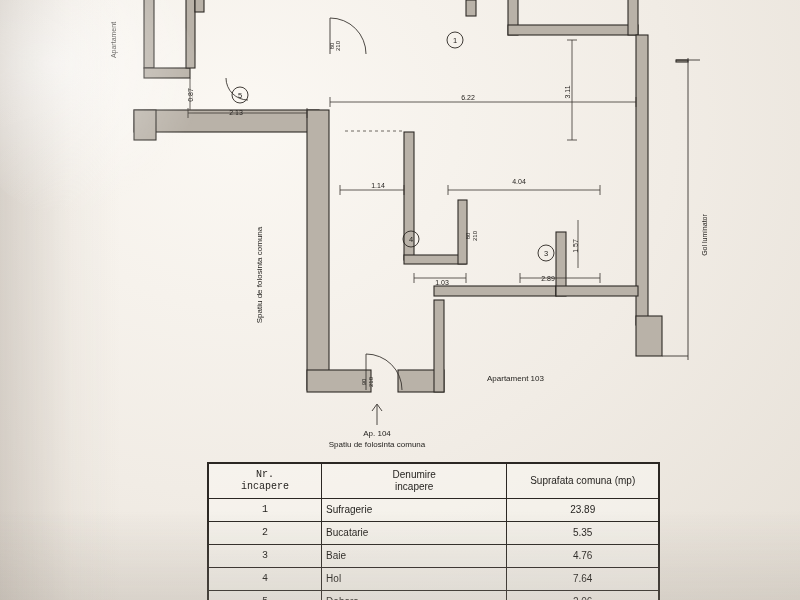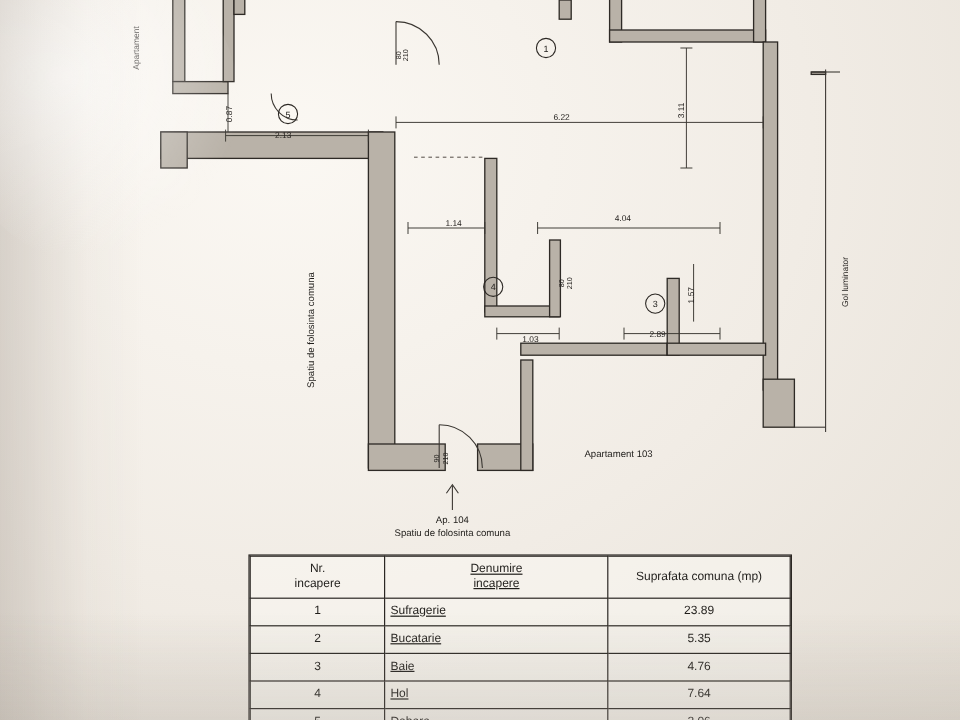--- a/index.html
+++ b/index.html
@@ -103,22 +103,22 @@
     height: 18px;
     line-height: 12px;
   }
   #legend th {
     font-weight: normal;
     text-align: center;
     font-size: 10px;
     height: 30px;
     line-height: 12px;
   }
-  .c0 { width: 110px; text-align: center; }
-  .c1 { width: 190px; text-align: left; padding-left: 10px; text-decoration: underline; }
+  .c0 { width: 110px; text-align: center; font-family: Liberation Mono, monospace; }
+  .c1 { width: 190px; text-align: left; padding-left: 10px; }
   .c2 { width: 153px; text-align: center; }
   .blur {
     filter: blur(0.35px);
   }
 </style>
 </head>
 <body>
 
 <div id="page">
   <div id="paper"></div>

